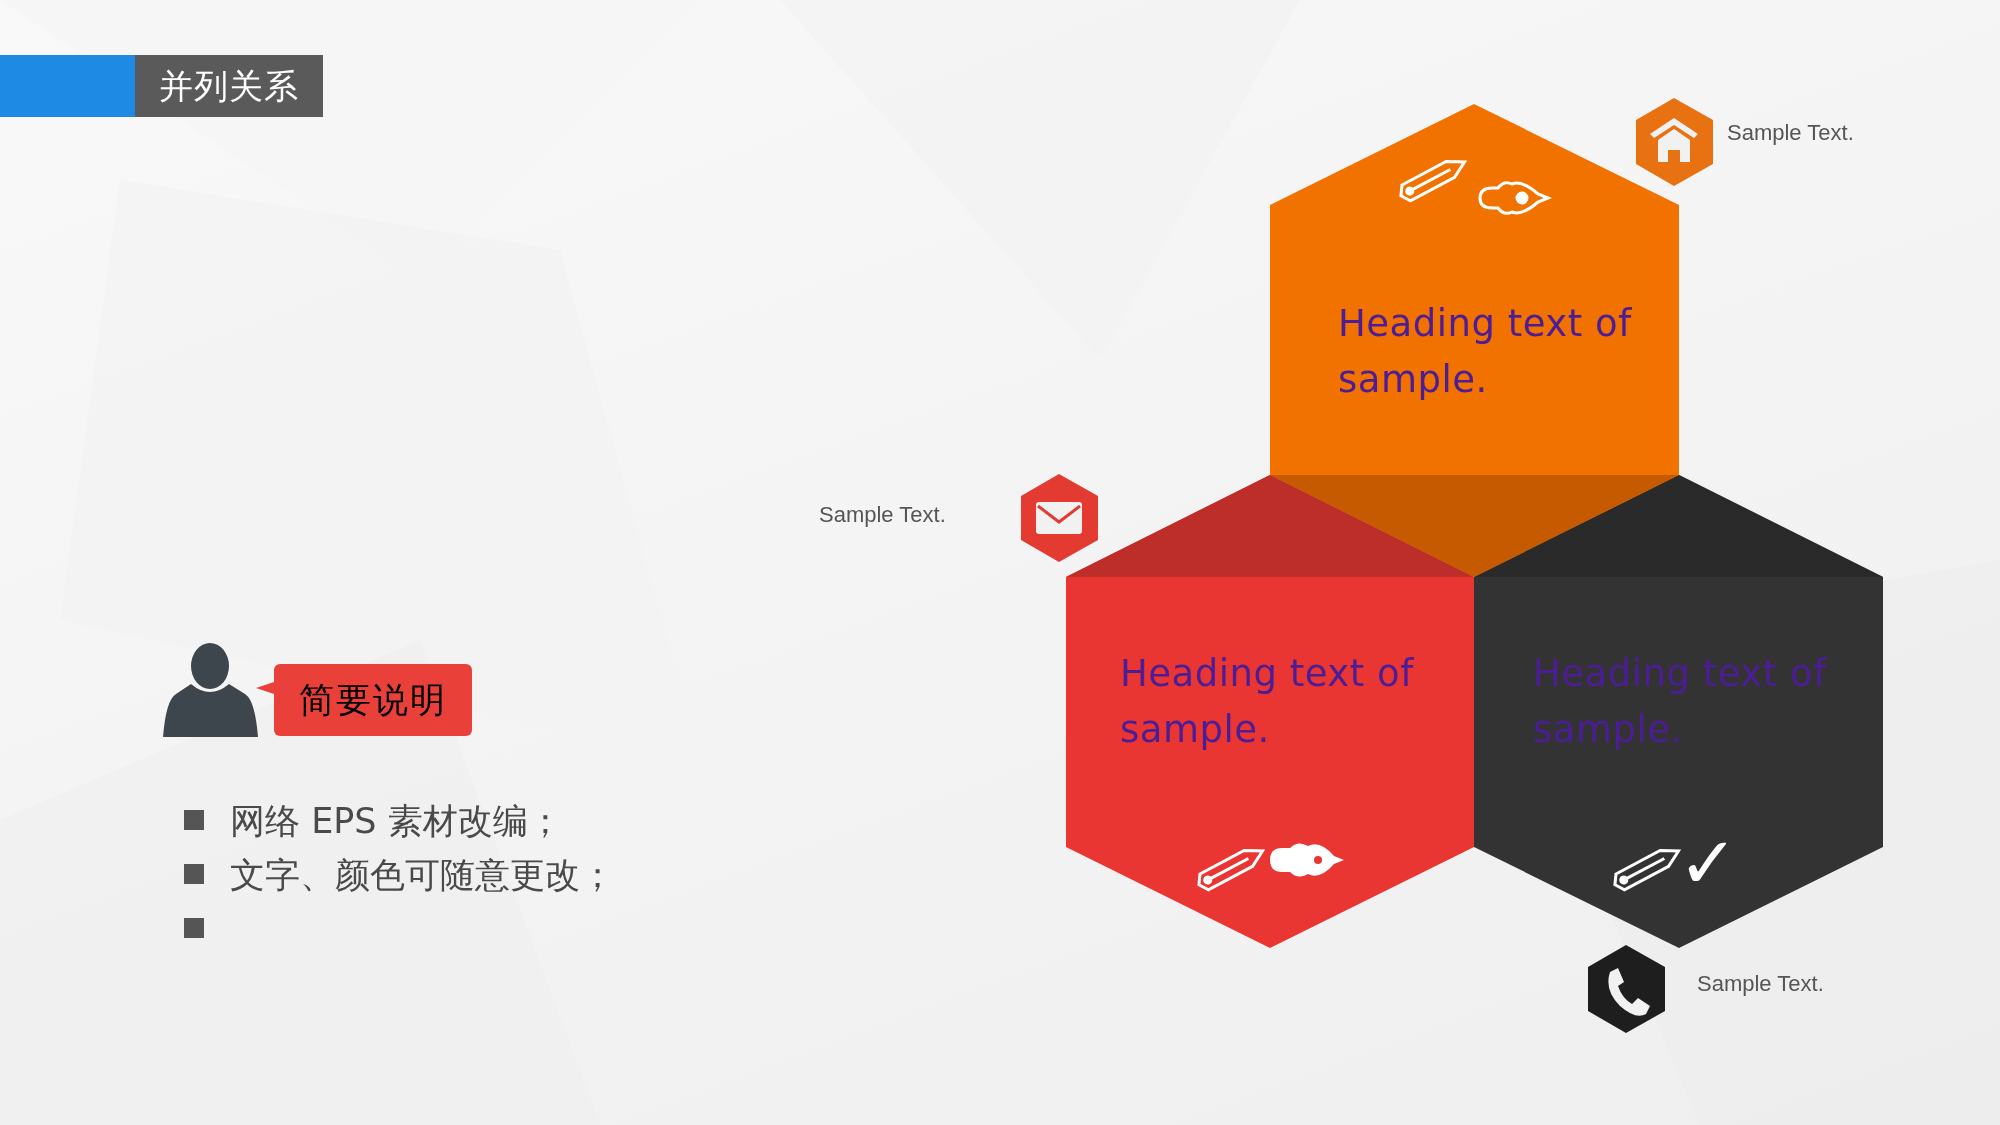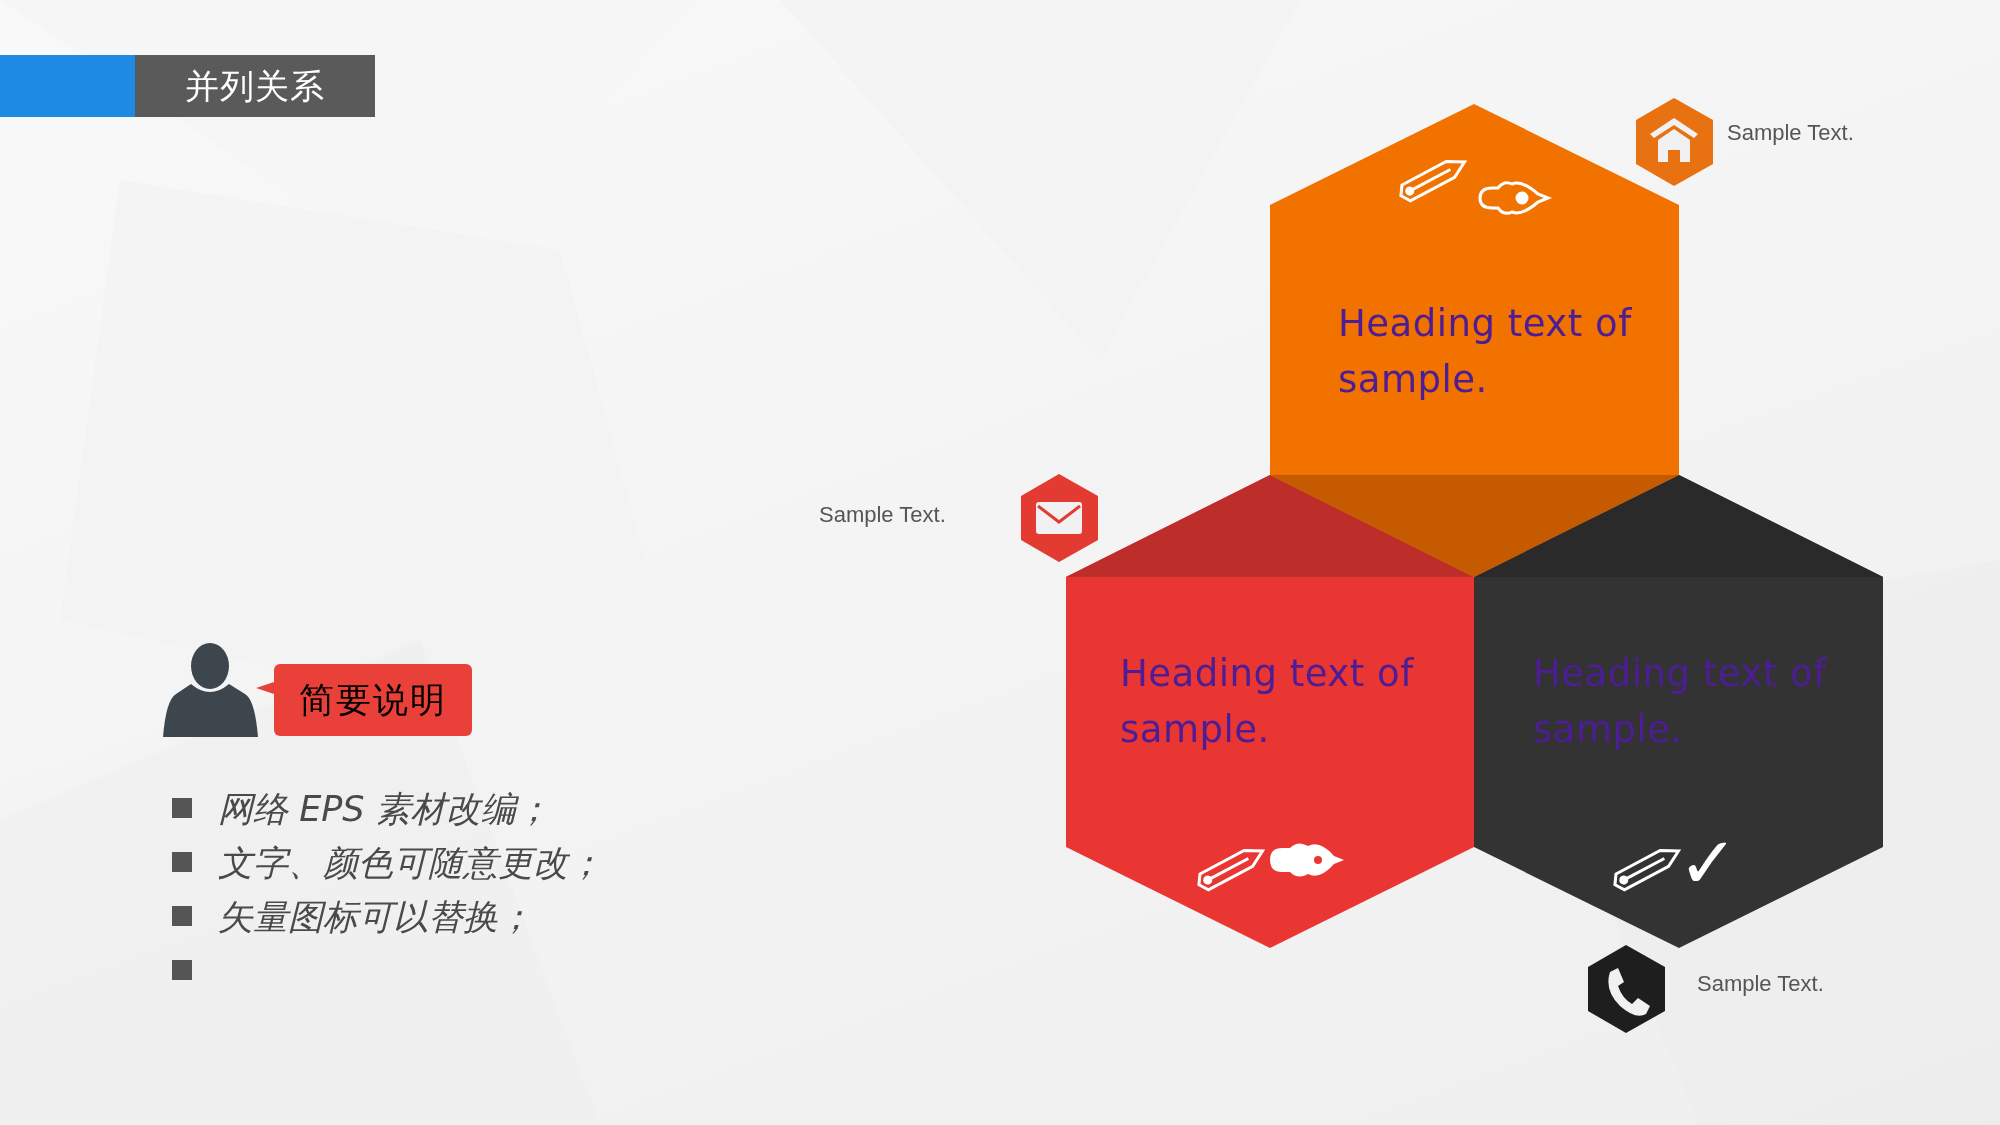--- a/index.html
+++ b/index.html
@@ -3,31 +3,31 @@
 <meta charset="utf-8">
 <style>
   html, body { margin: 0; padding: 0; }
   body {
     width: 2000px; height: 1125px; overflow: hidden; position: relative;
     background: linear-gradient(160deg, #f9f9f9 0%, #f4f4f4 45%, #efefef 100%);
     font-family: "DejaVu Sans", sans-serif;
   }
   .bg-poly { position: absolute; inset: 0; }
   .title-blue { position: absolute; left: 0; top: 55px; width: 135px; height: 62px; background: #1e8ae3; }
-  .title-gray { position: absolute; left: 135px; top: 55px; width: 240px; height: 62px; background: #5a5a5a;
+  .title-gray { position: absolute; left: 135px; top: 55px; width: 188px; height: 62px; background: #5a5a5a;
     color: #fff; font-size: 34px; line-height: 62px; text-align: center; letter-spacing: 1px; }
   .diagram { position: absolute; left: 0; top: 0; width: 2000px; height: 1125px; }
   .hex-text { position: absolute; color: #4c1d95; font-size: 37px; line-height: 56px; white-space: pre-line; letter-spacing: 0.5px; }
   .callout { position: absolute; color: #555; font-family: "Liberation Sans", sans-serif; font-size: 22px; }
   .person { position: absolute; left: 163px; top: 640px; width: 95px; height: 97px; }
   .bubble { position: absolute; left: 274px; top: 664px; width: 198px; height: 72px; background: #e9403a; border-radius: 6px;
     color: #000000; font-size: 35px; line-height: 72px; text-align: center; letter-spacing: 2px; }
   .bubble::before { content: ""; position: absolute; left: -18px; top: 18px; border-style: solid;
     border-width: 6px 18px 6px 0; border-color: transparent #e9403a transparent transparent; }
-  .bullets { position: absolute; left: 170px; top: 782px; margin: 0; padding: 0; list-style: none; font-style: italic; }
+  .bullets { position: absolute; left: 170px; top: 782px; margin: 12px; padding: 0; list-style: none; }
   .bullets li { position: relative; padding-left: 48px; font-size: 35px; color: #4a4a4a; height: 54px; line-height: 54px; }
   .bullets li .sq { position: absolute; left: 2px; top: 16px; width: 20px; height: 20px; background: #555; }
 </style>
 </head>
 <body>
 
 <svg class="bg-poly" width="2000" height="1125" viewBox="0 0 2000 1125">
   <polygon points="0,0 700,0 420,280" fill="#f6f6f6"></polygon>
   <polygon points="120,180 560,250 700,760 60,620" fill="#f2f2f2" opacity="0.7"></polygon>
   <polygon points="780,0 1300,0 1100,360" fill="#f3f3f3" opacity="0.8"></polygon>
@@ -105,15 +105,14 @@
 
 <svg class="person" viewBox="0 0 95 97">
   <ellipse cx="47" cy="26" rx="19" ry="23" fill="#3d464d"></ellipse>
   <path d="M28,44 Q47,60 66,44 L82,54 Q92,60 95,97 L0,97 Q3,60 13,54 Z" fill="#3d464d"></path>
 </svg>
 <div class="bubble">简要说明</div>
 
 <ul class="bullets">
   <li><span class="sq"></span><span>网络 EPS 素材改编；</span></li>
   <li><span class="sq"></span><span>文字、颜色可随意更改；</span></li>
-  <li><span class="sq"></span><span>矢量图标可以替换；</span></li>
   <li><span class="sq"></span></li>
 </ul>
 
 </body></html>

